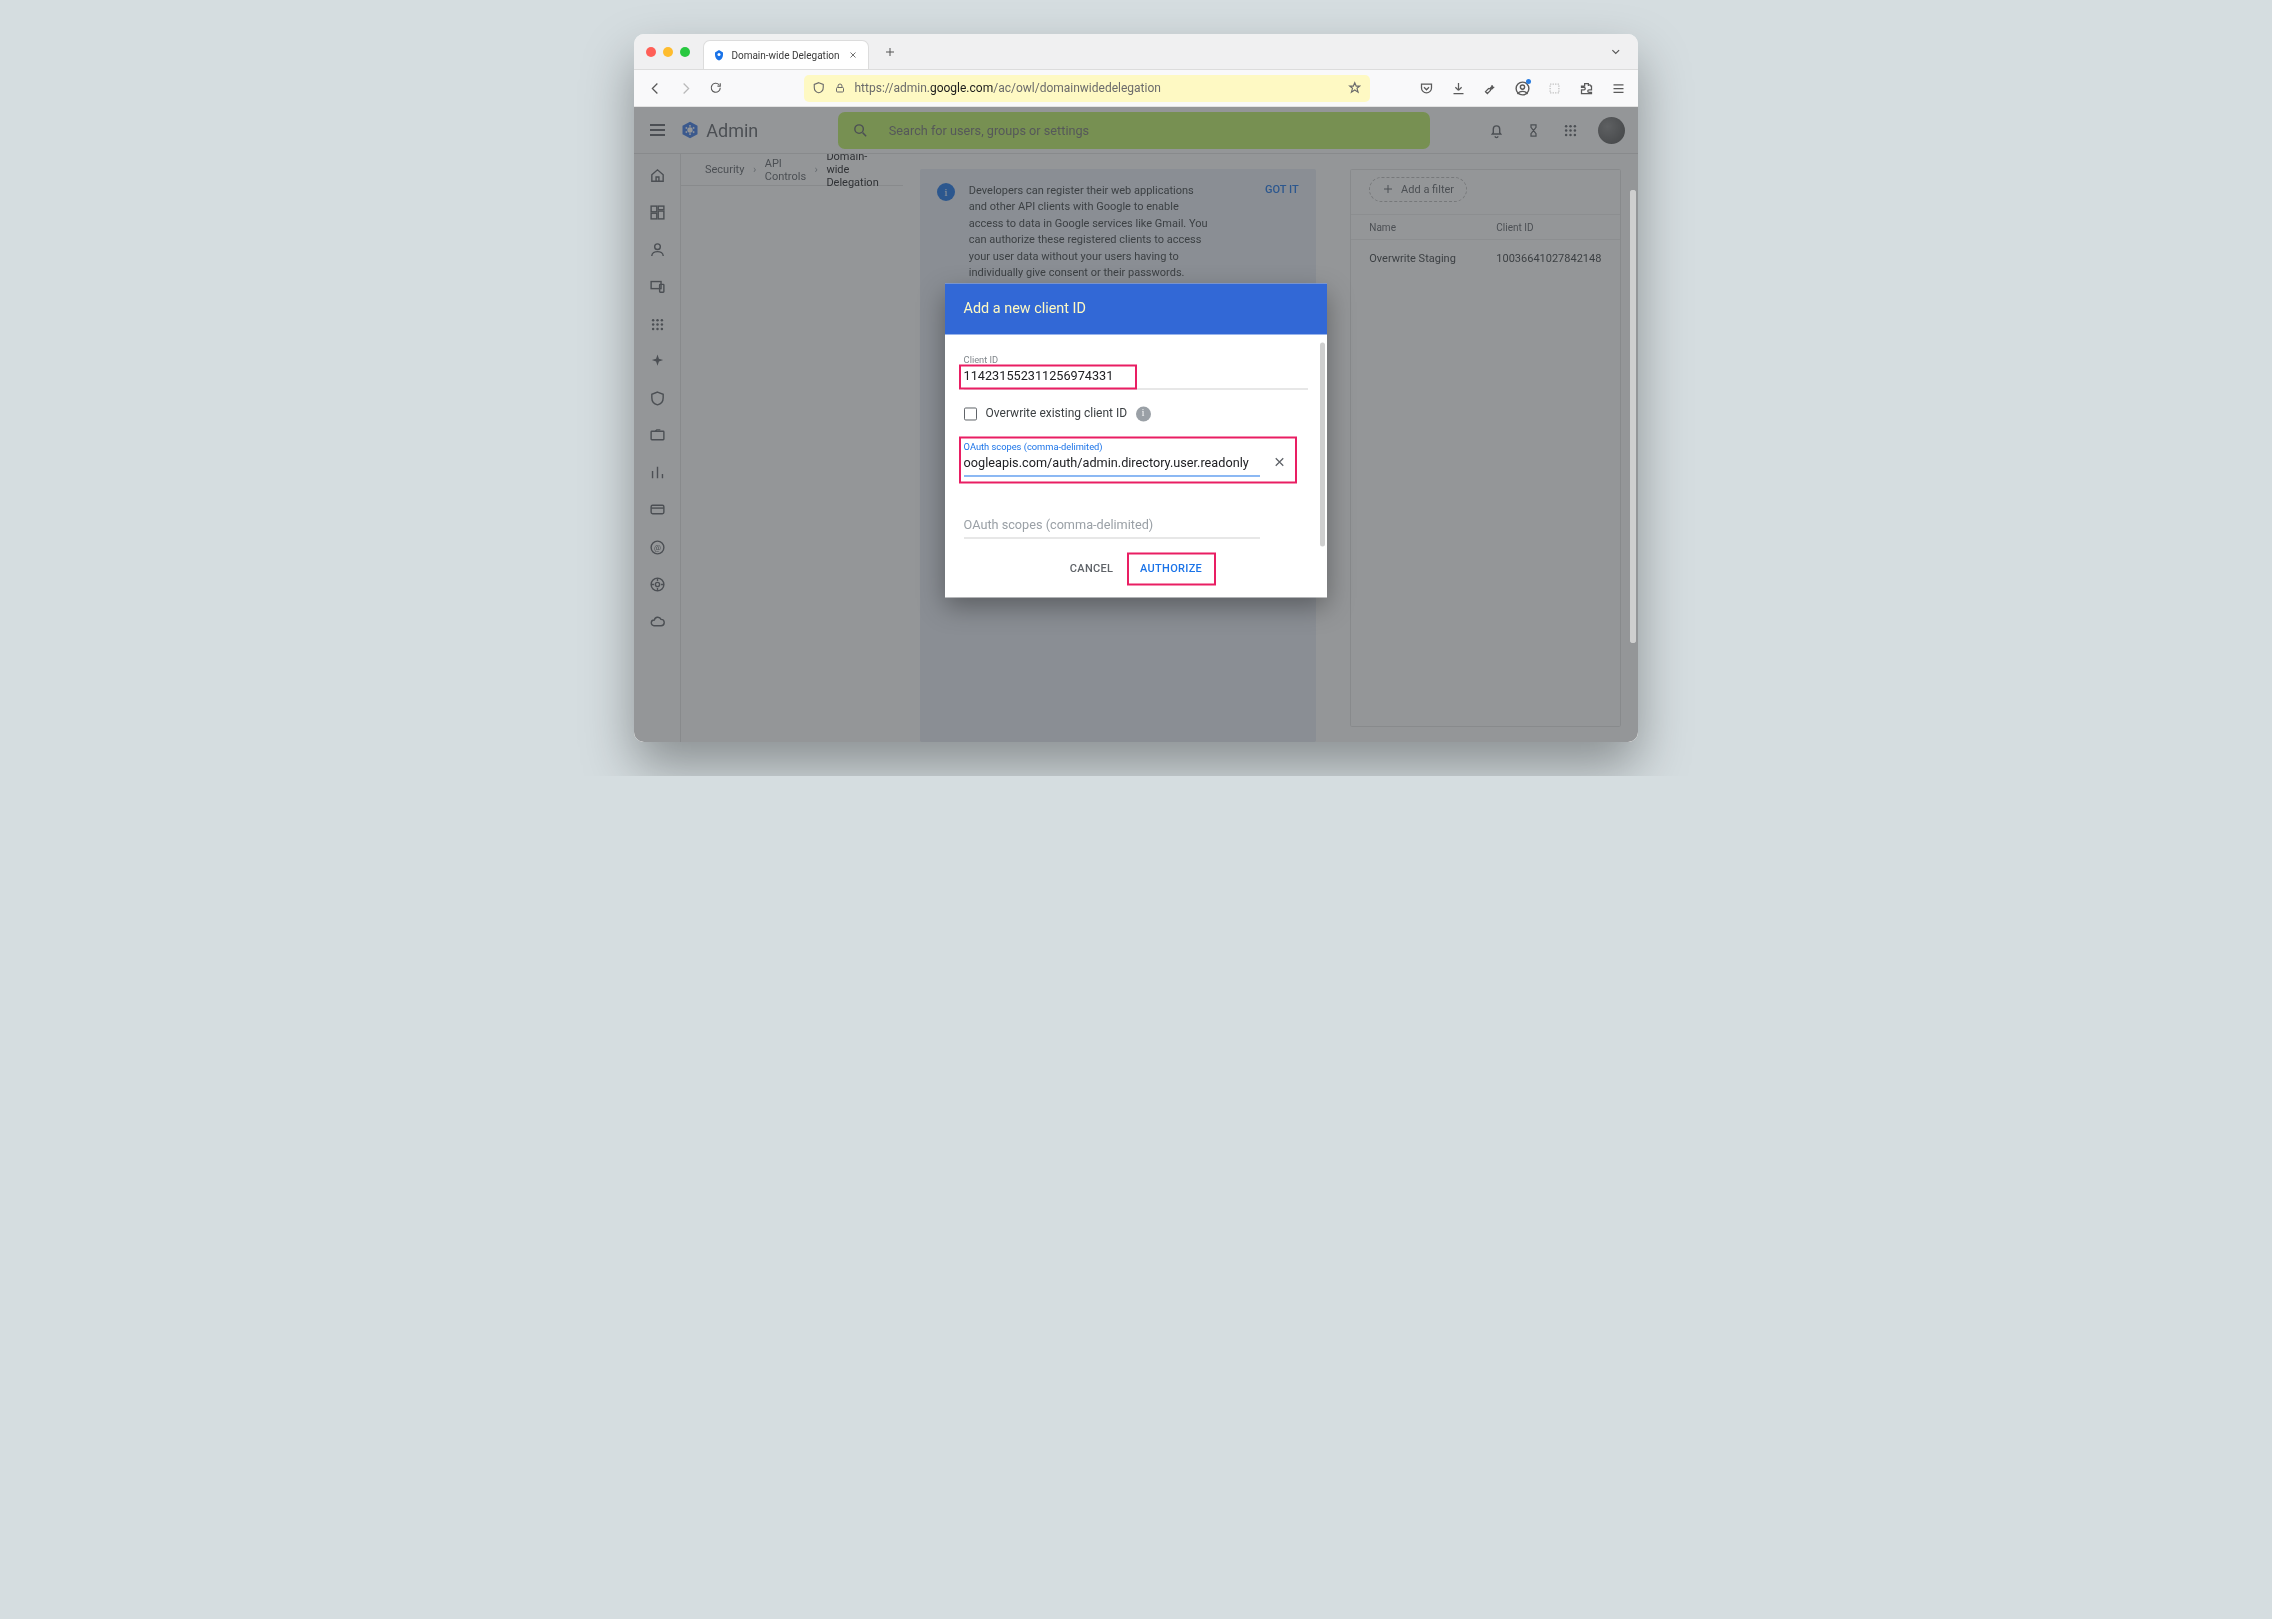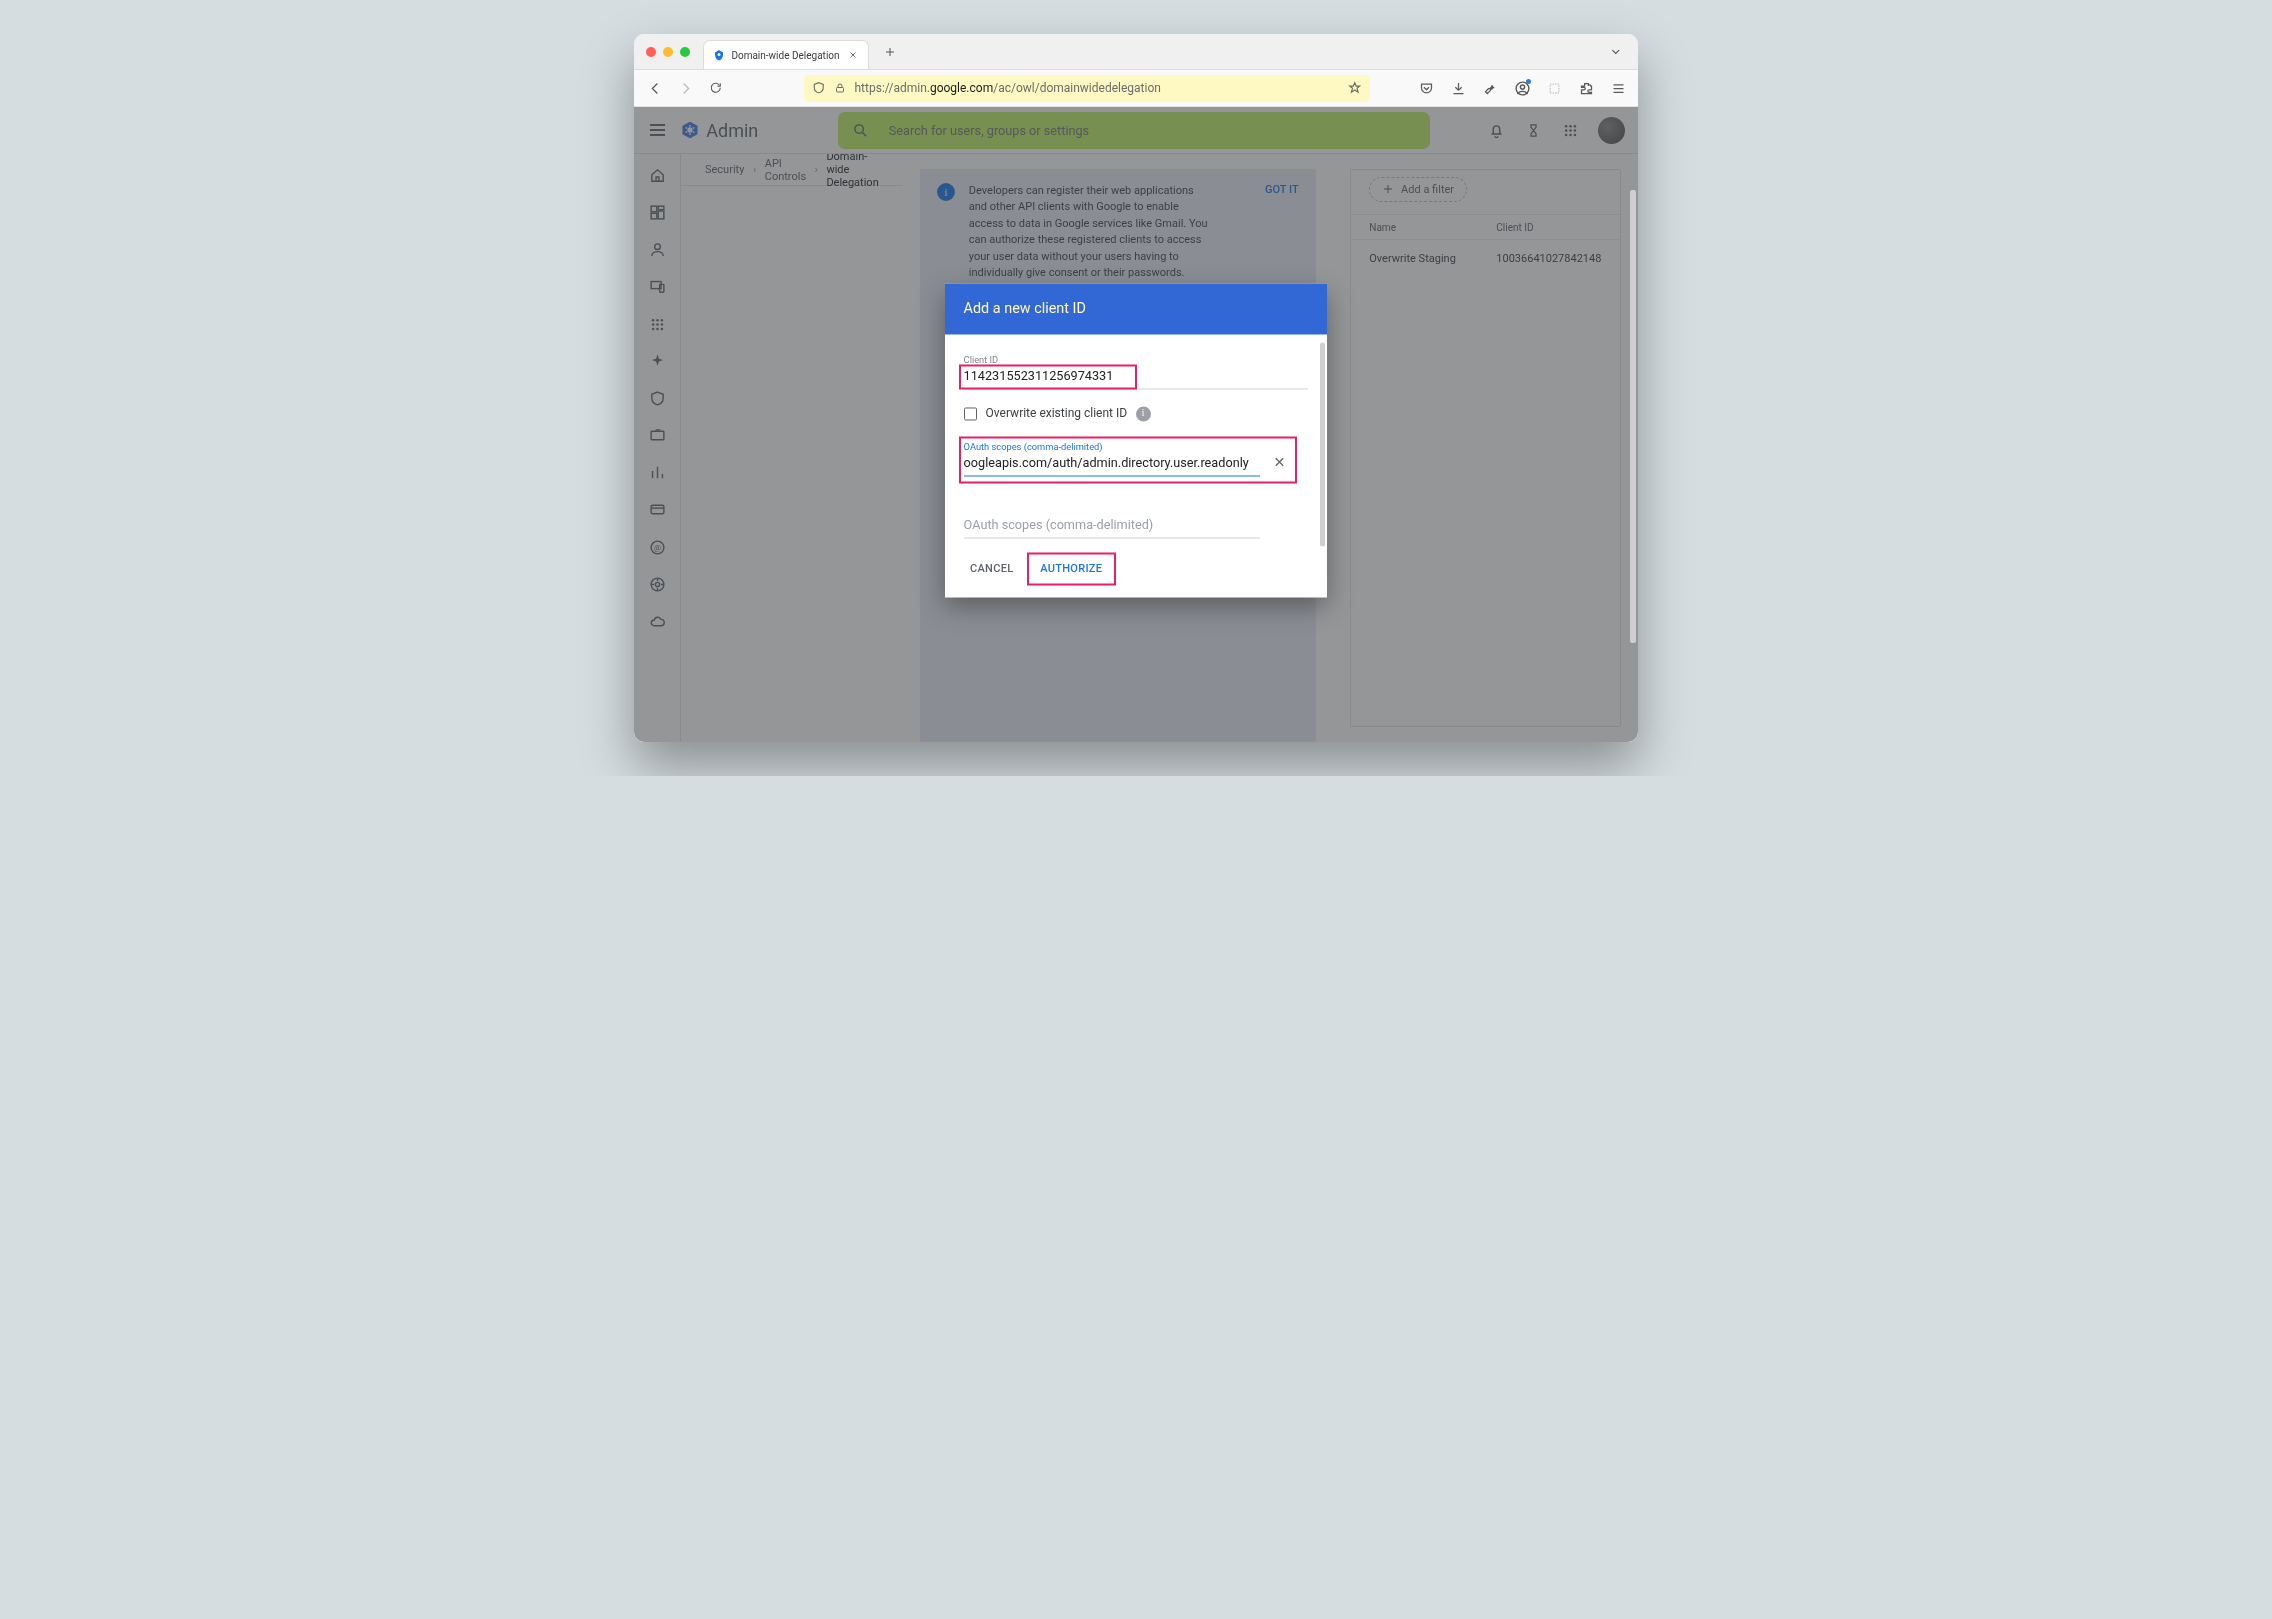--- a/index.html
+++ b/index.html
@@ -81,21 +81,21 @@
   .field { position:relative;}
   .field-label { font-size:9.3px; color:#80868b;}
   .field-label.active { color:#1a73e8;}
   .field-input { width:100%; border:none; border-bottom:0.8px solid #cfcfcf; font-size:12.7px; padding: 3.4px 0 5px 0; outline:none; color:#202124;}
   .field-input.active { border-bottom:1.7px solid #1a73e8;}
   .field .clear { position:absolute; right:0; top:10px; color:#5f6368;}
   .chk-row { display:flex; align-items:center; gap:8.5px; color:#3c4043; font-size:12px; margin: 3.4px 0 6.8px 0;}
   .chkbox { width:13.5px;height:13.5px; border:1.7px solid #5f6368; border-radius:1.7px;}
   .info-sm { width:15px;height:15px; background:#9aa0a6; border-radius:50%; color:#fff; display:flex; align-items:center; justify-content:center; font-size:9.3px; font-family: Georgia, serif;}
   .placeholder-field { width: 296px; border-bottom:0.8px solid #cfcfcf; padding: 3.4px 0 5px 0; color:#9aa0a6; font-size:12.7px; margin-top: 24px;}
-  .modal-actions { display:flex; justify-content:flex-start; gap:6.8px; padding: 8.5px 15px 15px 15px;}
+  .modal-actions { display:flex; justify-content:center; gap:6.8px; padding: 8.5px 15px 15px 15px;}
   .btn { padding: 6.8px 10px; font-size:11px; font-weight:500; letter-spacing:0.3px; border:none; background:transparent;}
   .btn-cancel { color:#5f6368;}
   .btn-auth { color:#1a73e8;}
   
   
   .hl { position:absolute; border:2.5px solid #e91e63; pointer-events:none;}
   
   
   .winscroll { position:absolute; right:1.7px; top:83px; width:6.8px; height: 453px; background: #cfcfcf; border-radius:3.4px;}
   .winscroll::before{content:''; position:absolute; inset:0; background:#cfcfcf; border-radius:3.4px;}

